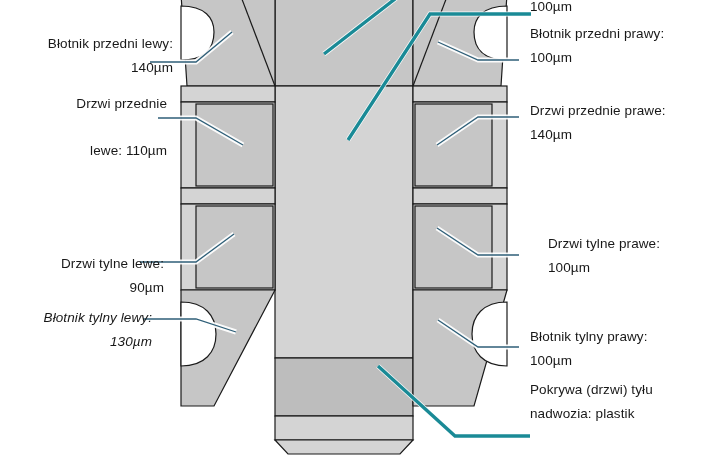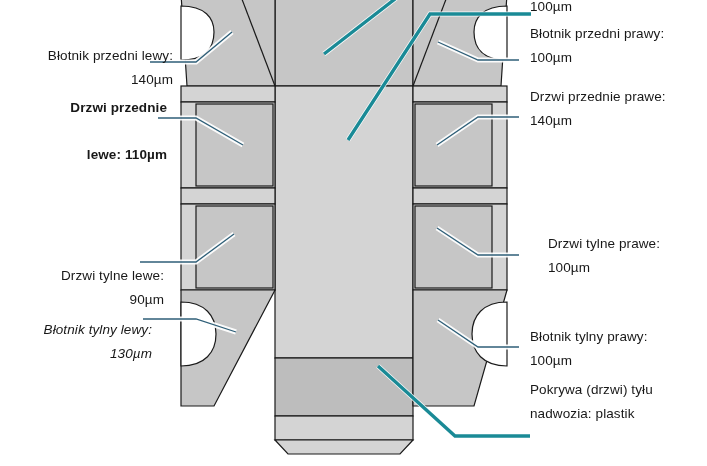--- a/index.html
+++ b/index.html
@@ -28,21 +28,20 @@
     position: absolute;
     font-family: "Liberation Sans", sans-serif;
     font-size: 13.5px;
     line-height: 1.75;
     color: #181818;
     white-space: pre-line;
     letter-spacing: 0.1px;
   }
   .anno.left {
     text-align: right;
-    margin-top: 12px;
   }
   .anno.right {
     text-align: left;
   }
 </style>
 </head>
 <body>
 
 <div id="stage">
 
@@ -138,36 +137,36 @@
       <path class="lt" d="M519,255 L478,255 L437,228"></path>
 
       <path class="halo" d="M519,347 L478,347 L438,320"></path>
       <path class="lt" d="M519,347 L478,347 L438,320"></path>
     </g>
   </svg>
 
   <div class="anno left" style="left:0px; top:32px; width:173px;">Błotnik przedni lewy:
 140µm</div>
 
-  <div class="anno left" style="left:0px; top:84px; width:167px;font-weight:bold;">Drzwi przednie
+  <div class="anno left" style="left:0px; top:92px; width:167px;">Drzwi przednie
 
 lewe: 110µm</div>
 
   <div class="anno left" style="left:12px; top:252px; width:152px;">Drzwi tylne lewe:
 90µm</div>
 
   <div class="anno left" style="left:0px; top:306px; width:152px;font-style:italic;">Błotnik tylny lewy:
 130µm</div>
 
   <div class="anno right" style="left:530px; top:-5px; width:170px;">100µm</div>
 
   <div class="anno right" style="left:530px; top:22px; width:175px;">Błotnik przedni prawy:
 100µm</div>
 
-  <div class="anno right" style="left:530px; top:85px; width:175px;">Drzwi przednie prawe:
+  <div class="anno right" style="left:530px; top:99px; width:175px;">Drzwi przednie prawe:
 140µm</div>
 
   <div class="anno right" style="left:530px; top:232px; width:175px;margin-left:18px;">Drzwi tylne prawe:
 100µm</div>
 
   <div class="anno right" style="left:530px; top:325px; width:175px;">Błotnik tylny prawy:
 100µm</div>
 
   <div class="anno right" style="left:530px; top:378px; width:175px;">Pokrywa (drzwi) tyłu
 nadwozia: plastik</div>

